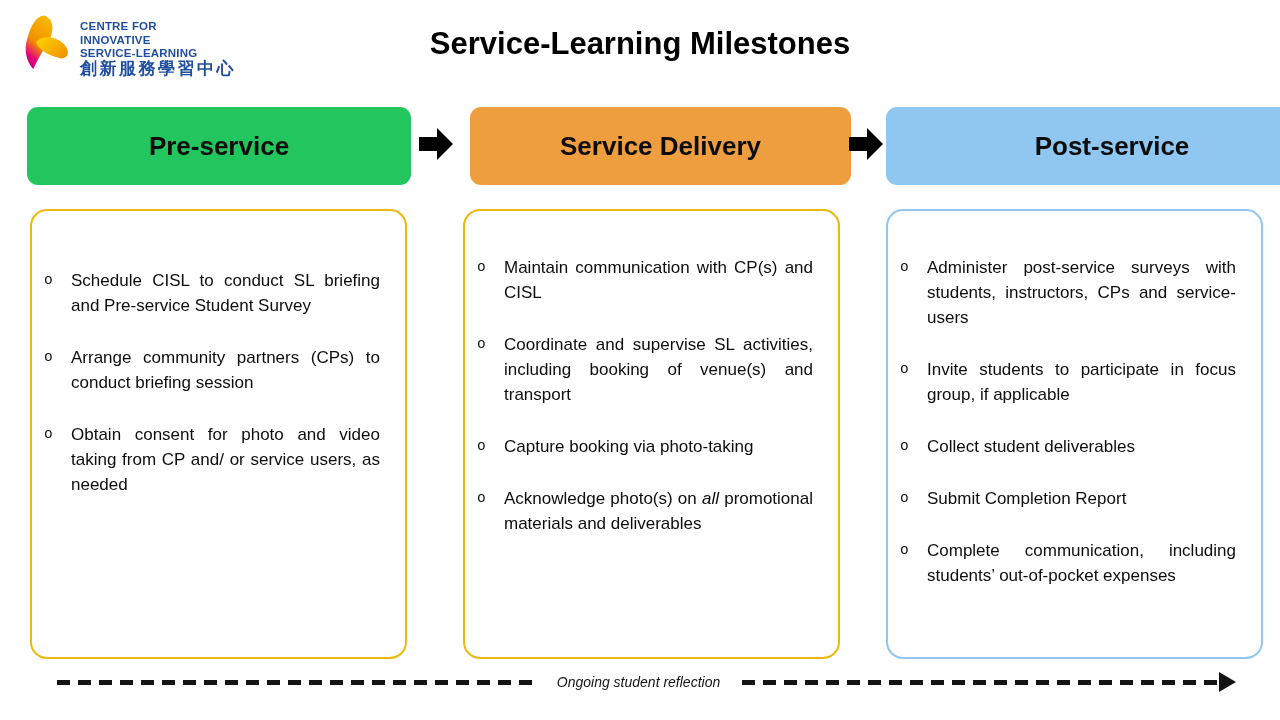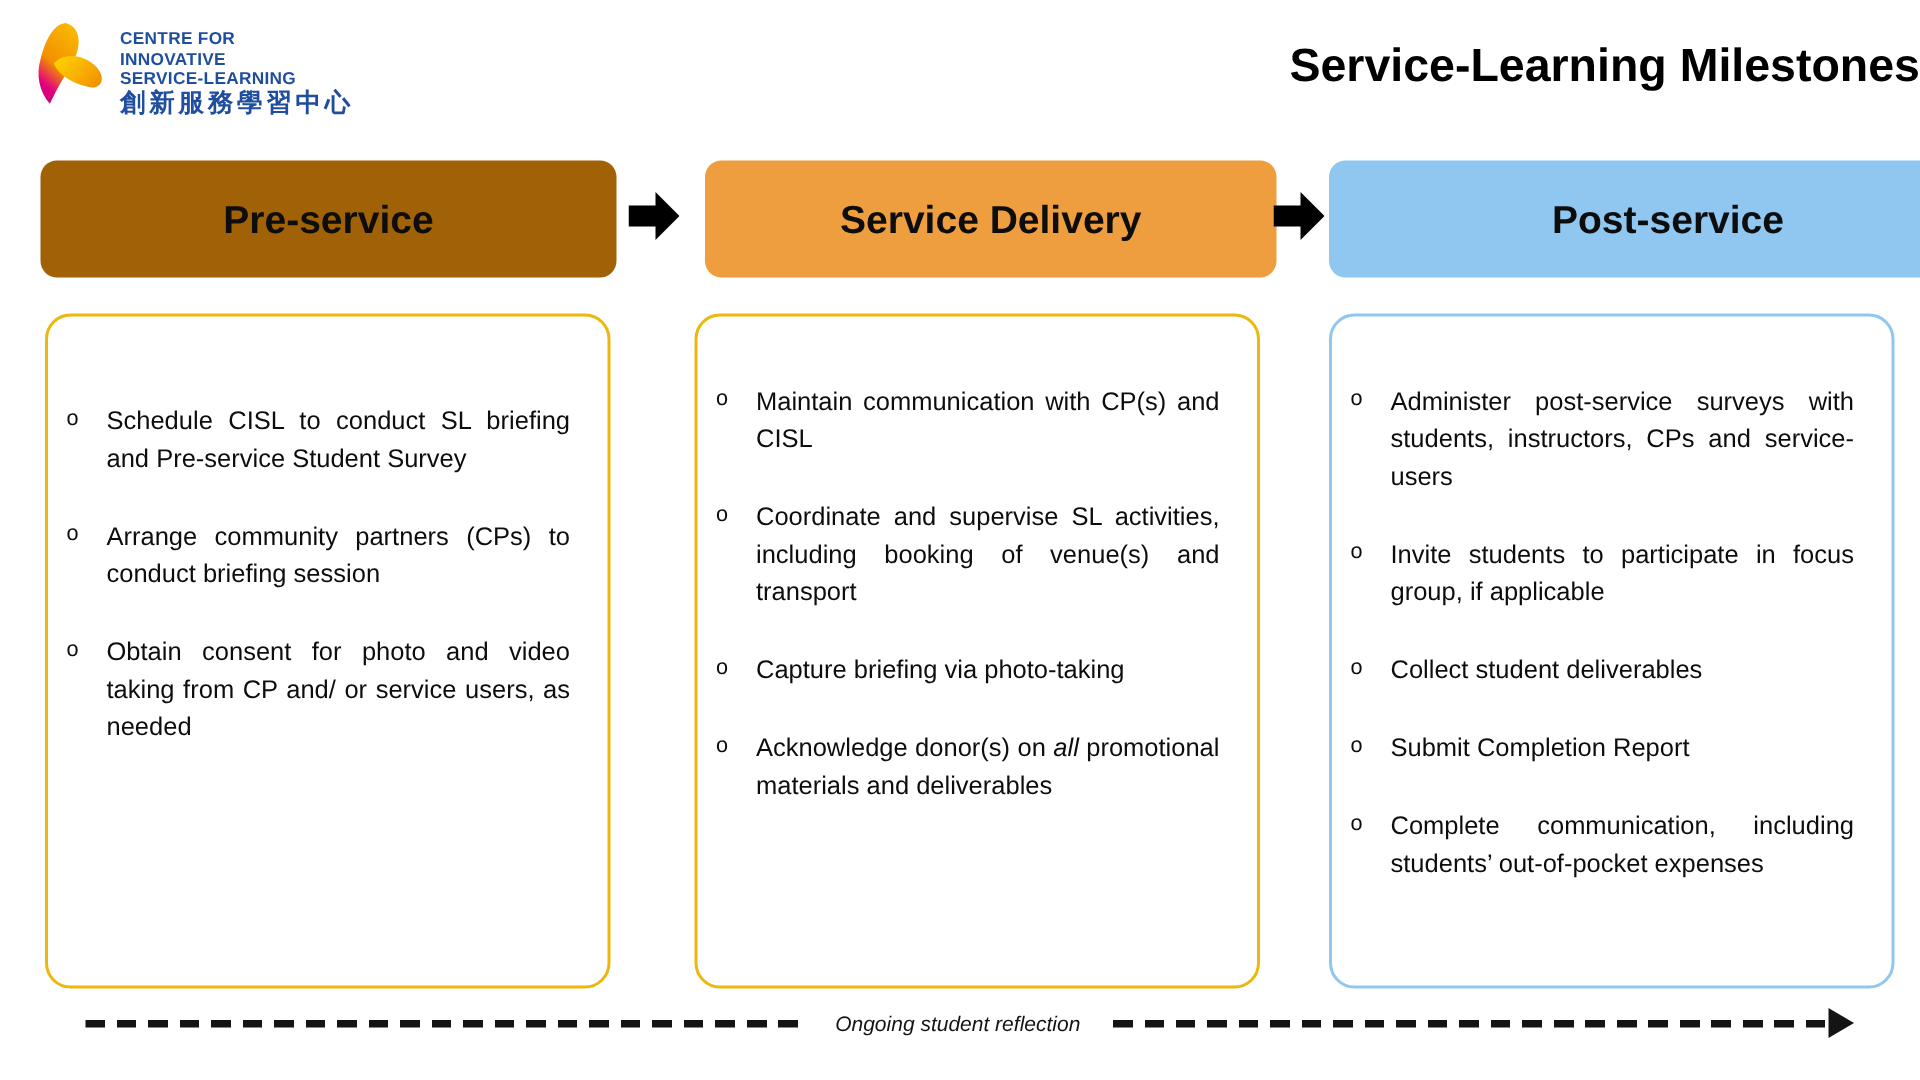--- a/index.html
+++ b/index.html
@@ -14,21 +14,21 @@
 
   
   .logo { position: absolute; left: 22px; top: 12px; display: flex; align-items: flex-end; }
   .logo-mark { width: 52px; height: 62px; margin-right: 6px; }
   .logo-text { padding-top: 8px; font-weight: bold; font-size: 11.5px; line-height: 13.5px; letter-spacing: 0.2px; }
   .logo-text .cjk { font-size: 17px; letter-spacing: 2.5px; margin-top: 1px; }
 
   
   .title {
     position: absolute; left: 0; top: 26px; width: 100%;
-    text-align: right; font-size: 31px; font-weight: bold; color: #000;
+    text-align: center; font-size: 31px; font-weight: bold; color: #000;
   }
 
   
   .pill {
     position: absolute; top: 107px; height: 78px;
     border-radius: 11px;
     display: flex; align-items: center; justify-content: center;
     font-size: 26px; font-weight: bold; color: #0d0d0d;
   }
   .pill.c0 { left: 27px;  width: 384px; }
@@ -112,21 +112,21 @@
     <div class="logo-text" style="color:#1F4E9F">
       <div>CENTRE FOR</div>
       <div>INNOVATIVE</div>
       <div>SERVICE-LEARNING</div>
       <div class="cjk">創新服務學習中心</div>
     </div>
   </div>
 
   <div class="title">Service-Learning Milestones</div>
 
-  <div class="pill c0" style="background: #a16207;">Pre-service</div>
+  <div class="pill c0" style="background: #22c55e;">Pre-service</div>
   <div class="pill c1" style="background: rgb(238, 158, 63);">Service Delivery</div>
   <div class="pill c2" style="background: rgb(143, 199, 240);">Post-service</div>
 
   <svg class="flow-arrow a0" viewBox="0 0 34 32" aria-hidden="true">
     <polygon points="0,9 18,9 18,0 34,16 18,32 18,23 0,23" fill="#000"></polygon>
   </svg>
   <svg class="flow-arrow a1" viewBox="0 0 34 32" aria-hidden="true">
     <polygon points="0,9 18,9 18,0 34,16 18,32 18,23 0,23" fill="#000"></polygon>
   </svg>
 
@@ -151,25 +151,25 @@
         <li>
           <span class="marker">o</span>
           <span class="btext"><span>Maintain communication with CP(s) and CISL</span></span>
         </li>
         <li>
           <span class="marker">o</span>
           <span class="btext"><span>Coordinate and supervise SL activities, including booking of venue(s) and transport</span></span>
         </li>
         <li>
           <span class="marker">o</span>
-          <span class="btext"><span>Capture briefing via photo-taking</span></span>
-        </li>
-        <li>
-          <span class="marker">o</span>
-          <span class="btext"><span>Acknowledge donor(s) on </span><i>all</i><span> promotional materials and deliverables</span></span>
+          <span class="btext"><span>Capture booking via photo-taking</span></span>
+        </li>
+        <li>
+          <span class="marker">o</span>
+          <span class="btext"><span>Acknowledge photo(s) on </span><i>all</i><span> promotional materials and deliverables</span></span>
         </li>
       </ul>
   </div>
   <div class="mbox c2" style="border-color: rgb(143, 199, 240);">
     <ul class="mlist">
         <li>
           <span class="marker">o</span>
           <span class="btext"><span>Administer post-service surveys with students, instructors, CPs and service-users</span></span>
         </li>
         <li>

